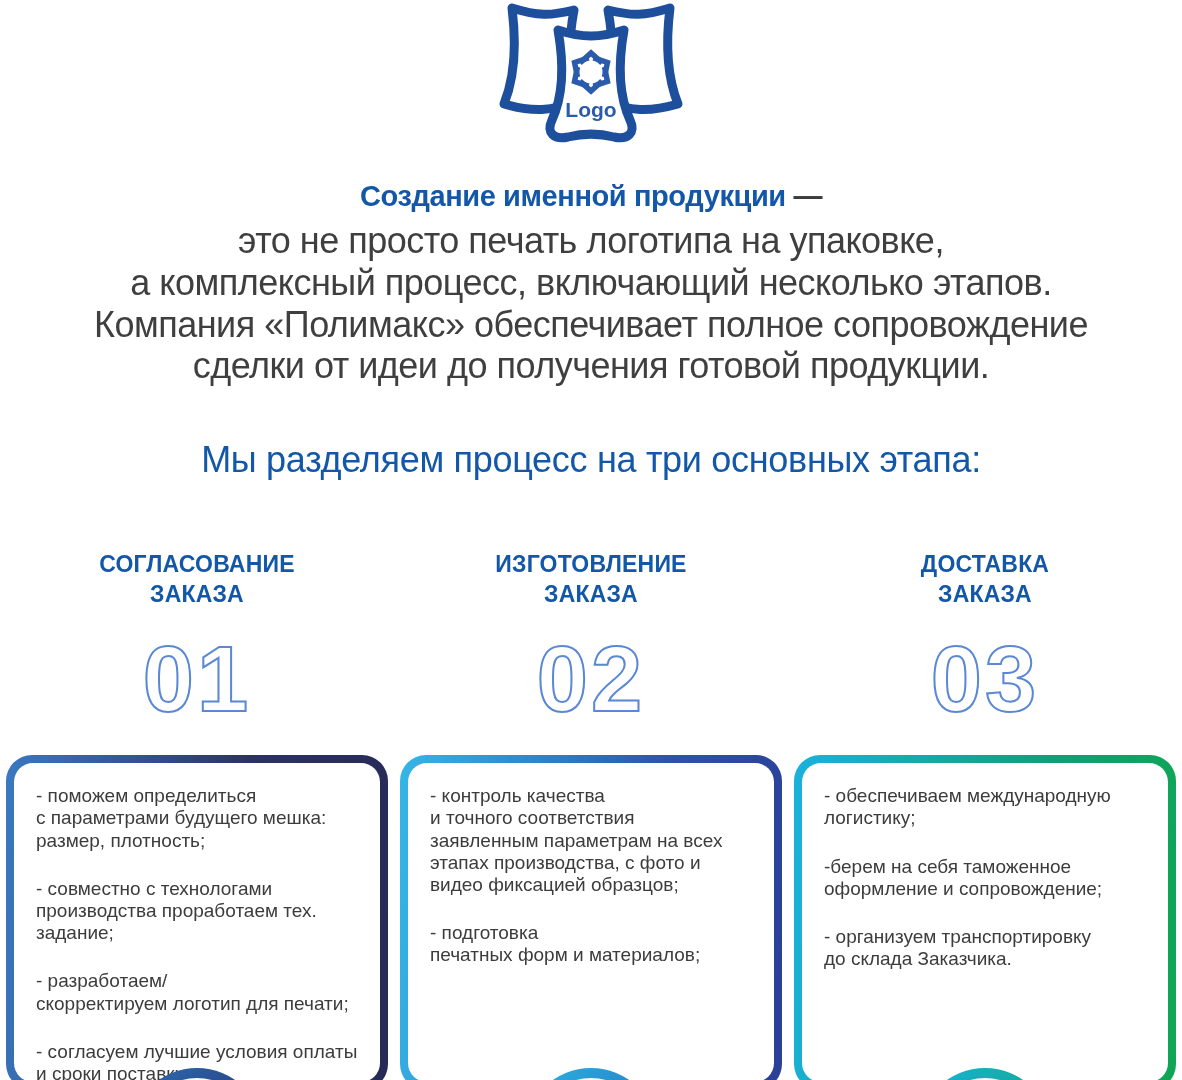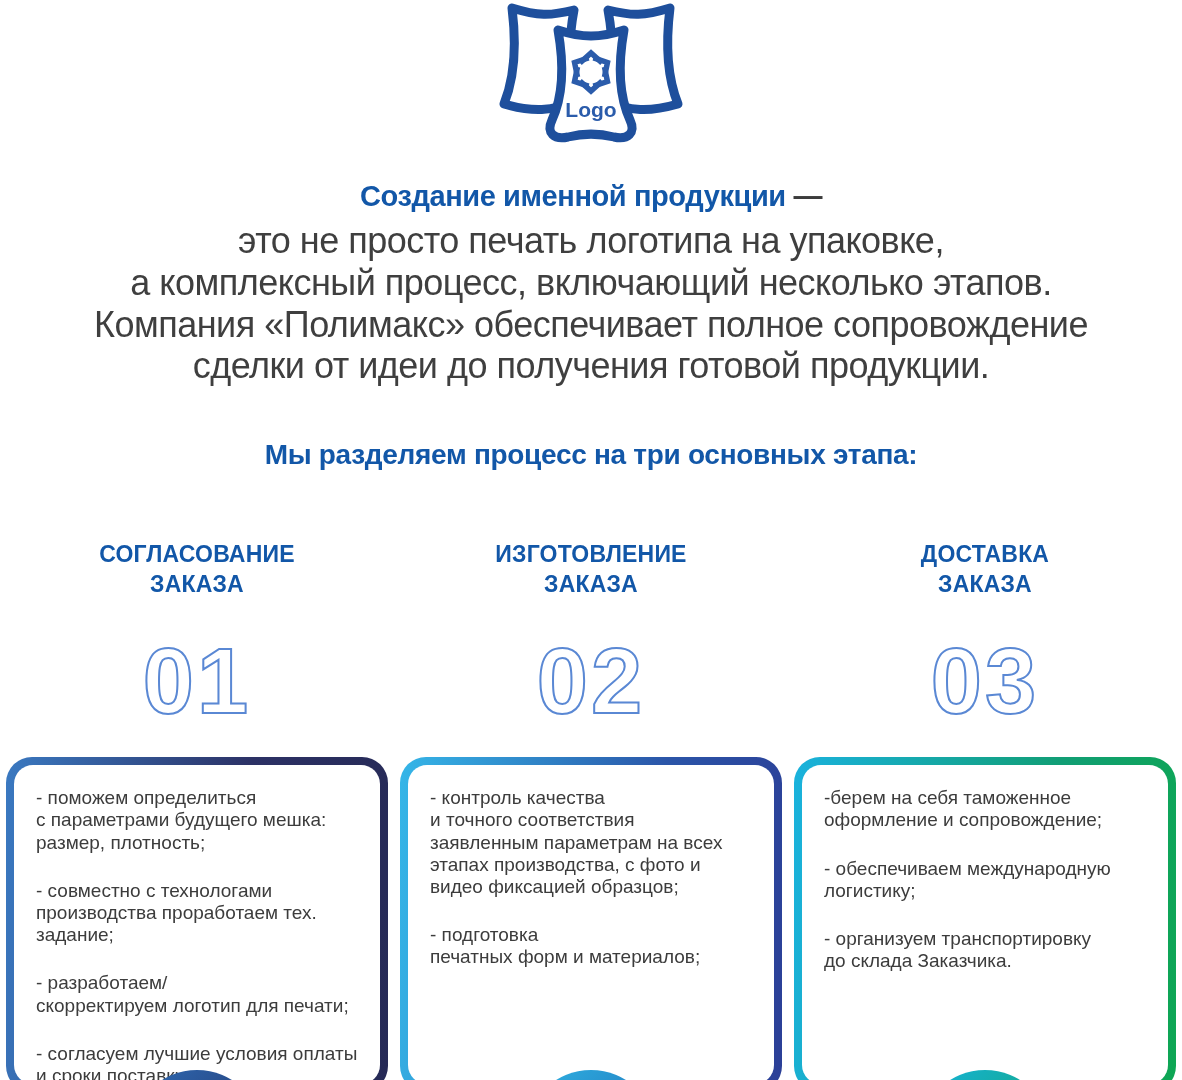--- a/index.html
+++ b/index.html
@@ -14,33 +14,33 @@
   .logo-word{fill:#2b5cab;font-weight:600;}
   
   .intro-title{text-align:center;font-size:29px;font-weight:bold;margin-top:28px;letter-spacing:-0.4px;}
   .intro-title .accent{color:#1257a8;}
   .intro-title .dash{color:#3c3c3c;font-weight:600;}
   .intro-body{
     text-align:center;font-size:36px;line-height:1.16;color:#3f3f3f;
     white-space:pre-line;margin-top:7px;letter-spacing:-0.5px;
   }
   .section-heading{
-    text-align:center;color:#1257a8;font-weight:bold;font-size:28px;
+    text-align:center;color:#1257a8;font-weight:normal;font-size:36px;
     margin-top:52px;letter-spacing:-0.3px;
   }
   
   .stages{display:grid;grid-template-columns:1fr 1fr 1fr;gap:12px;padding:0 6px;margin-top:68px;}
   .stage{position:relative;display:flex;flex-direction:column;align-items:center;gap:22px;}
   .stage-title{
     color:#1257a8;font-weight:bold;font-size:23px;line-height:1.32;
     text-align:center;letter-spacing:0.2px;
   }
   .stage-title span{display:block;}
   .stage-number{
-    font-size:92px;font-weight:bold;line-height:0.95;margin-top:16px;letter-spacing:3px;
+    font-size:92px;font-weight:bold;line-height:0.95;margin-top:4px;letter-spacing:3px;
     color:transparent;text-align:right;-webkit-text-stroke:2px #5a88d4;
   }
   .card{width:100%;height:335px;border-radius:26px;padding:8px;box-sizing:border-box;margin-top:10px;}
   .card1{background:linear-gradient(95deg,#3a79c1 0%,#2c3165 60%,#262a56 100%);}
   .card2{background:linear-gradient(95deg,#35b6e8 0%,#2b55a8 65%,#2b3f97 100%);}
   .card3{background:linear-gradient(95deg,#1ab2dd 0%,#119e75 65%,#0ea653 100%);}
   .card-inner{
     background:#ffffff;border-radius:19px;width:100%;height:100%;
     box-sizing:border-box;padding:22px 6px 0 22px;
   }
@@ -177,24 +177,24 @@
   </div>
 
   <div class="stage">
     <div class="stage-title">
       <span>ДОСТАВКА</span>
       <span>ЗАКАЗА</span>
     </div>
     <div class="stage-number">03</div>
     <div class="card card3">
       <div class="card-inner">
+        <p class="bullet">- обеспечиваем международную
+логистику;</p>
         <p class="bullet">-берем на себя таможенное
 оформление и сопровождение;</p>
-        <p class="bullet">- обеспечиваем международную
-логистику;</p>
         <p class="bullet">- организуем транспортировку
 до склада Заказчика.</p>
       </div>
     </div>
     <div class="badge badge-ring3">
       <div class="badge-inner">
         <svg width="96" height="96" viewBox="0 0 100 100">
           <path class="ic-stroke" d="M26,42 C30,18 60,13 73,25" stroke-width="2.6"></path>
           <polygon class="ic" points="20,36 30,33 26,46"></polygon>
           <path class="ic" d="M44,13 l14,-4 -9,7 4,4 -6,-1 -5,5 1,-6 z"></path>

